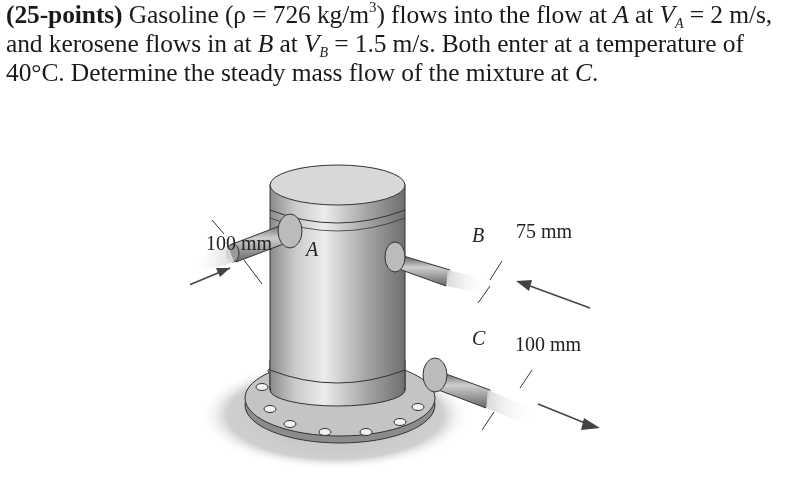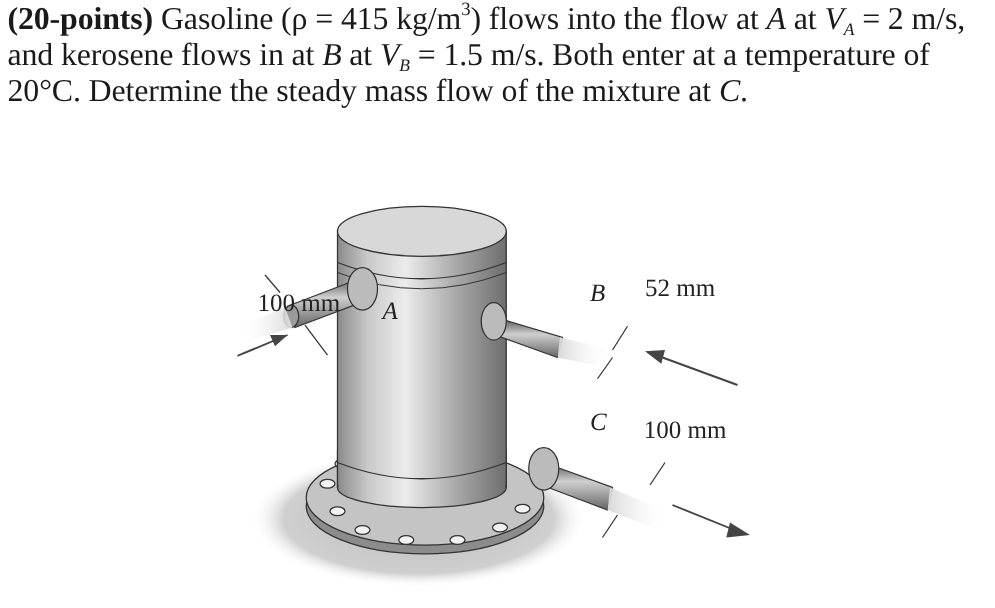--- a/index.html
+++ b/index.html
@@ -10,21 +10,21 @@
   sup { font-size:15px; line-height:0; vertical-align:11px; }
   sub { font-size:14px; line-height:0; vertical-align:-5px; font-style:italic; }
   .figure { position:absolute; left:190px; top:160px; width:420px; height:326px; }
   .lbl { position:absolute; font-family:"Liberation Serif","DejaVu Serif",serif; font-size:20px; color:#222; white-space:nowrap; }
   .lbl.it { font-style:italic; }
 </style>
 </head>
 <body>
 
 <div class="problem">
-  <b>(20-points)</b><span> Gasoline (ρ = 415 kg/m</span><sup>3</sup><span>) flows into the flow at </span><i>A</i><span> at </span><i>V</i><sub>A</sub><span> = 2 m/s, and kerosene flows in at </span><i>B</i><span> at </span><i>V</i><sub>B</sub><span> = 1.5 m/s. Both enter at a temperature of 20°C. Determine the steady mass flow of the mixture at </span><i>C</i><span>.</span>
+  <b>(25-points)</b><span> Gasoline (ρ = 726 kg/m</span><sup>3</sup><span>) flows into the flow at </span><i>A</i><span> at </span><i>V</i><sub>A</sub><span> = 2 m/s, and kerosene flows in at </span><i>B</i><span> at </span><i>V</i><sub>B</sub><span> = 1.5 m/s. Both enter at a temperature of 40°C. Determine the steady mass flow of the mixture at </span><i>C</i><span>.</span>
 </div>
 
 <div class="figure">
   <svg width="420" height="326" viewBox="0 0 420 326">
     <defs>
       <linearGradient id="cyl" x1="0" x2="1" y1="0" y2="0">
         <stop offset="0" stop-color="#8a8a8a"></stop>
         <stop offset="0.18" stop-color="#c9c9c9"></stop>
         <stop offset="0.4" stop-color="#ececec"></stop>
         <stop offset="0.7" stop-color="#a9a9a9"></stop>
@@ -104,16 +104,16 @@
       <line x1="300" y1="120" x2="312" y2="101"></line>
       <line x1="288" y1="143" x2="300" y2="126"></line>
       <line x1="330" y1="228" x2="342" y2="210"></line>
       <line x1="292" y1="270" x2="304" y2="252"></line>
     </g>
   </svg>
 
   <span class="lbl" style="left:16px; top:72px;">100 mm</span>
   <span class="lbl it" style="left:116px; top:78px;">A</span>
   <span class="lbl it" style="left:282px; top:64px;">B</span>
-  <span class="lbl" style="left:326px; top:60px;">52 mm</span>
+  <span class="lbl" style="left:326px; top:60px;">75 mm</span>
   <span class="lbl it" style="left:282px; top:167px;">C</span>
   <span class="lbl" style="left:325px; top:173px;">100 mm</span>
 </div>
 
 </body></html>

